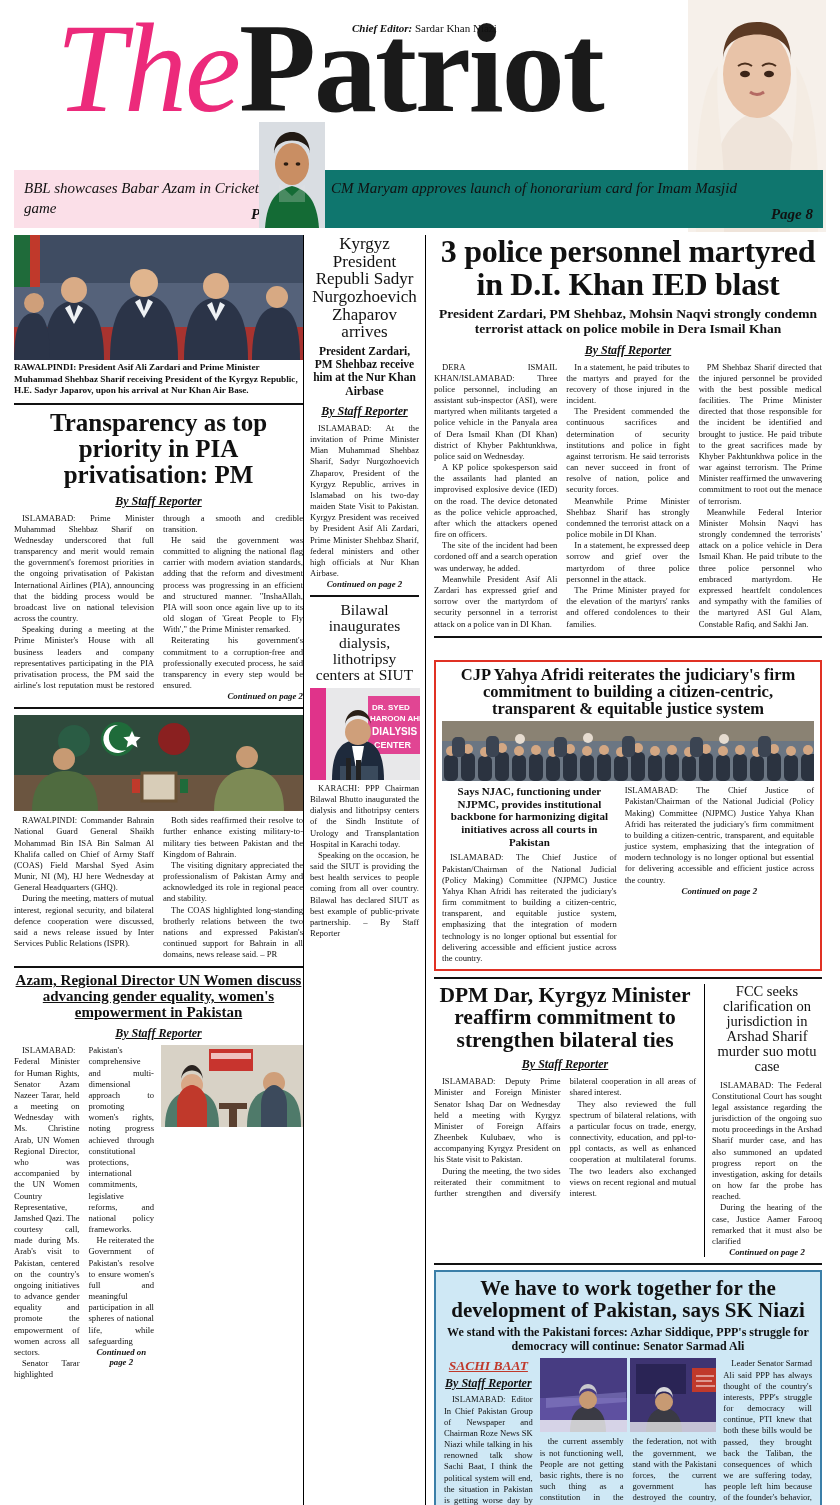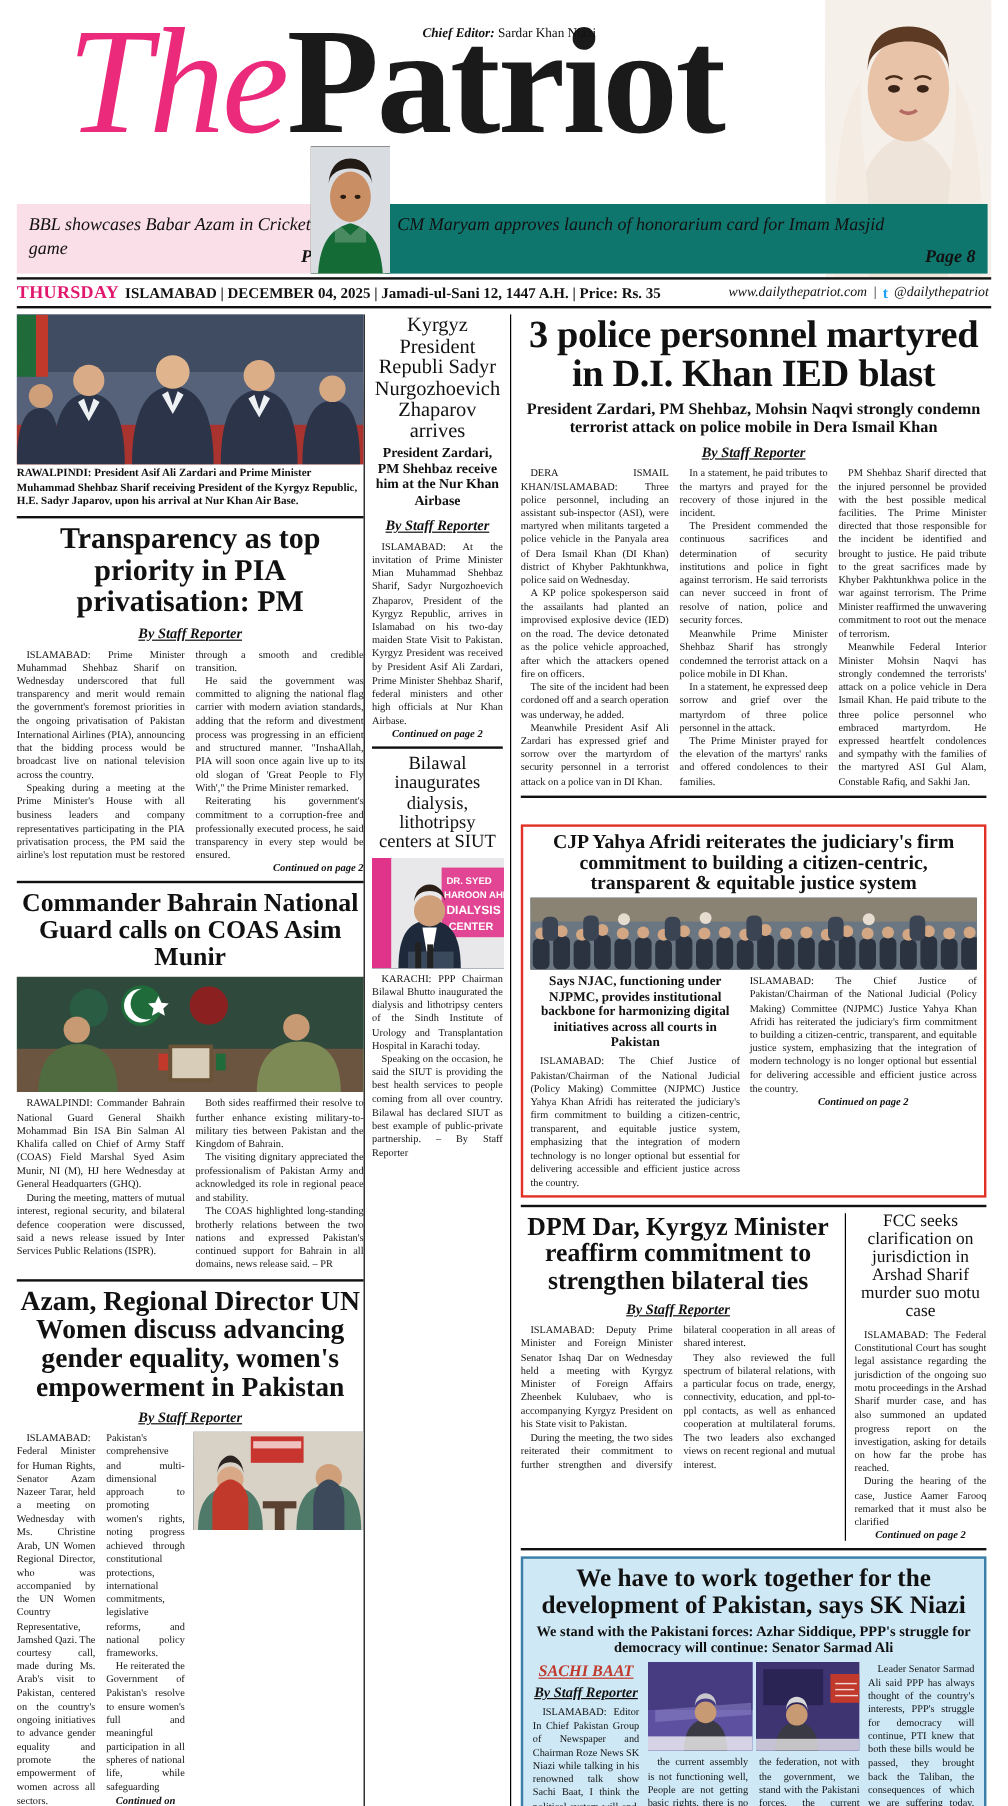--- a/index.html
+++ b/index.html
@@ -71,21 +71,21 @@
   
   .photo { background: #9aa3ad; position: relative; overflow: hidden; }
 
   .cap { font-size: 9.2px; font-weight: 700; line-height: 1.25; margin-top: 2px; }
 
   
   h1.hl { font-weight: 700; text-align: center; line-height: 1.04; }
   .hl-main { font-size: 32px; letter-spacing: -0.3px; }
   .hl-26 { font-size: 25px; }
   .hl-22 { font-size: 21.5px; }
-  .hl-20 { font-size: 23px; }
+  .hl-20 { font-size: 15px; text-decoration: underline; }
   .hl-16 { font-size: 16.5px; }
   .hl-15 { font-size: 14.5px; }
   .hl-serif-thin { font-family:"Liberation Serif",serif; font-weight:700; }
 
   .kicker {
     text-align: center; font-weight: 700;
     font-size: 13.5px; line-height: 1.15; margin-top: 4px;
   }
   .kicker.sm { font-size: 11.5px; }
 
@@ -172,30 +172,20 @@
         <ellipse cx="27" cy="42" rx="2.4" ry="1.8" fill="#2a1c12"></ellipse>
         <ellipse cx="39" cy="42" rx="2.4" ry="1.8" fill="#2a1c12"></ellipse>
       </svg>
     </div>
     <div class="teaser blue">
       <span>CM Maryam approves launch of honorarium card for Imam Masjid</span>
       <span class="pg">Page 8</span>
     </div>
   </div>
 
-  <div class="dateline">
-    <span class="dow">THURSDAY</span>
-    <span class="dl-main">ISLAMABAD | DECEMBER 04, 2025 | Jamadi-ul-Sani 12, 1447 A.H. | Price: Rs. 35</span>
-    <span class="dl-right">
-      <span>www.dailythepatriot.com</span>
-      <span>|</span>
-      <span class="tw">t</span>
-      <span>@dailythepatriot</span>
-    </span>
-  </div>
 
   <div class="body-grid">
 
     <div class="col-left">
 
       <div class="photo img-zardari" style="height:125px;width:289px;">
         <svg width="289" height="125" viewBox="0 0 289 125">
           <rect width="289" height="125" fill="#55627a"></rect>
           <rect y="92" width="289" height="33" fill="#a8332f"></rect>
           <rect y="0" width="289" height="48" fill="#3f4c62"></rect>
@@ -229,21 +219,20 @@
       <div class="cols2">
         <p class="bt">ISLAMABAD: Prime Minister Muhammad Shehbaz Sharif on Wednesday underscored that full transparency and merit would remain the government's foremost priorities in the ongoing privatisation of Pakistan International Airlines (PIA), announcing that the bidding process would be broadcast live on national television across the country.</p>
         <p class="bt">Speaking during a meeting at the Prime Minister's House with all business leaders and company representatives participating in the PIA privatisation process, the PM said the airline's lost reputation must be restored through a smooth and credible transition.</p>
         <p class="bt">He said the government was committed to aligning the national flag carrier with modern aviation standards, adding that the reform and divestment process was progressing in an efficient and structured manner. "InshaAllah, PIA will soon once again live up to its old slogan of 'Great People to Fly With'," the Prime Minister remarked.</p>
         <p class="bt">Reiterating his government's commitment to a corruption-free and professionally executed process, he said transparency in every step would be ensured.</p>
         <span class="contd">Continued on page 2</span>
       </div>
 
       <hr class="thick">
 
-      <h1 class="hl hl-22">Commander Bahrain National Guard calls on COAS Asim Munir</h1>
 
       <div class="photo img-coas" style="height:96px;width:289px;margin-top:6px;">
         <svg width="289" height="96" viewBox="0 0 289 96">
           <rect width="289" height="96" fill="#3a4a36"></rect>
           <rect y="0" width="289" height="60" fill="#2f4a3c"></rect>
           <circle cx="104" cy="24" r="17" fill="#1f6b3a"></circle>
           <path d="M104 10 a14 14 0 1 0 8 25 a11 11 0 1 1 -8 -25Z" fill="#ffffff"></path>
           <path d="M118 16 l2.6 5.6 l6 .7 l-4.5 4.1 l1.3 6 l-5.4 -3.1 l-5.4 3.1 l1.3 -6 l-4.5 -4.1 l6 -.7Z" fill="#ffffff"></path>
           <circle cx="60" cy="26" r="16" fill="#2a5c44"></circle>
           <circle cx="160" cy="24" r="16" fill="#8a2020"></circle>

